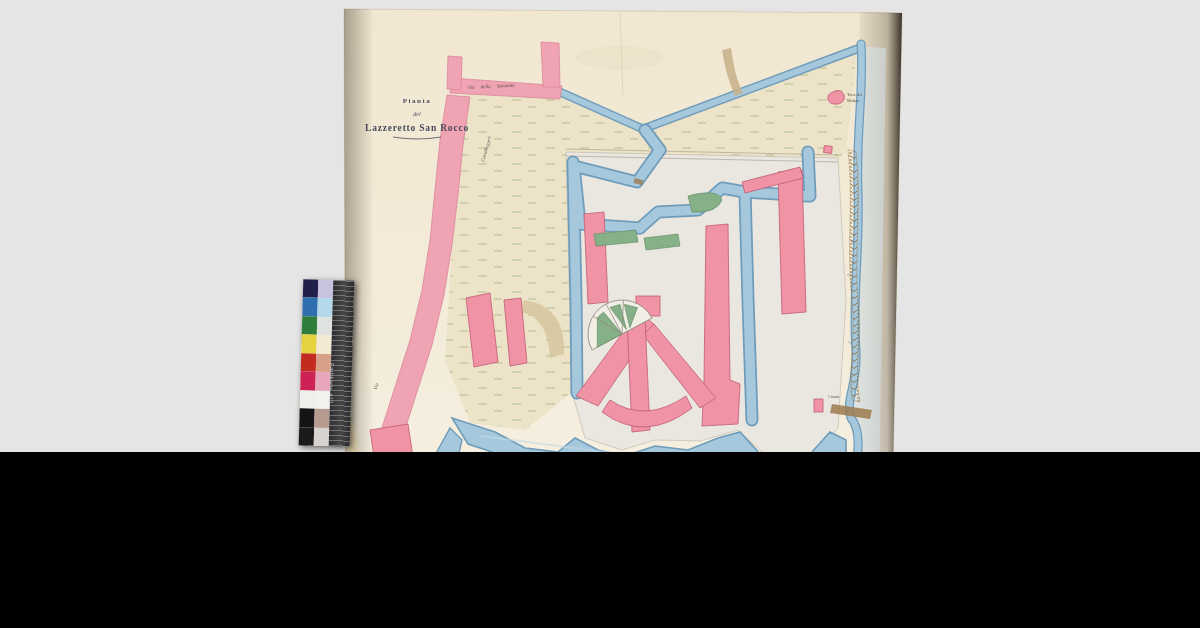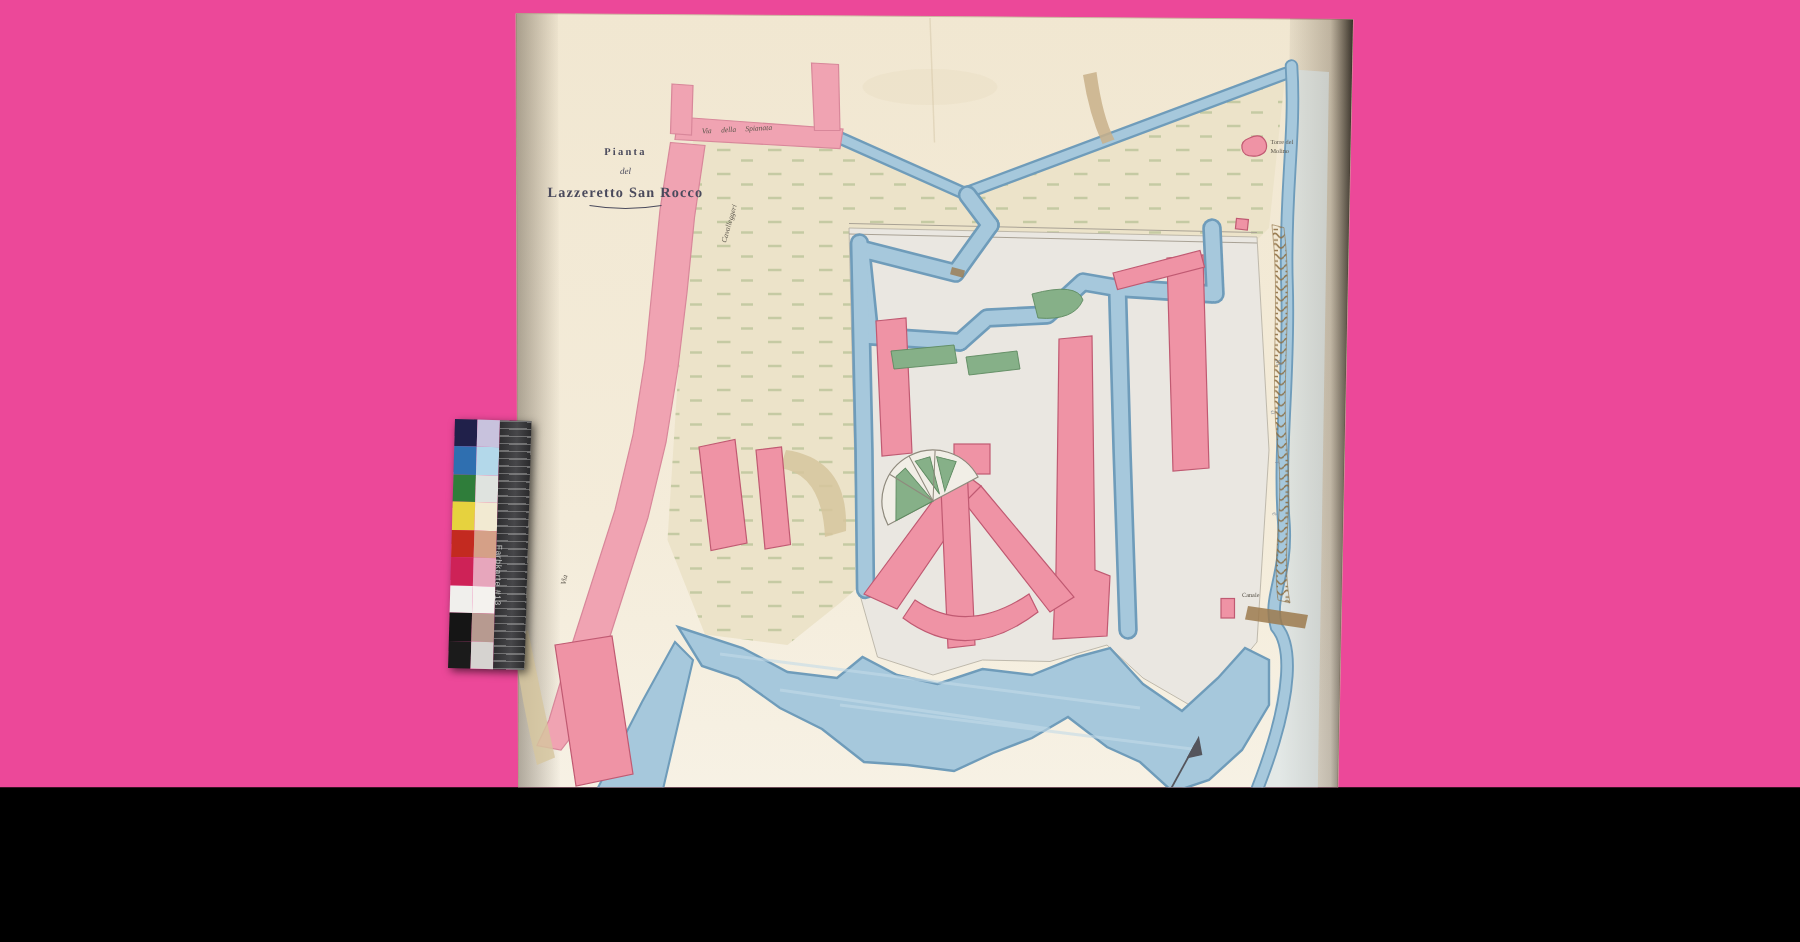--- a/index.html
+++ b/index.html
@@ -1,16 +1,16 @@
 <!DOCTYPE html>
 <html><head>
 <meta charset="utf-8">
 <style>
   html,body{margin:0;padding:0;background:#000;}
-  .stage{position:relative;width:1200px;height:525px;background:#ec4899;overflow:hidden;
+  .stage{position:relative;width:1200px;height:452px;background:#e5e5e5;overflow:hidden;
          font-family:"Liberation Serif", serif;}
   svg{position:absolute;left:0;top:0;}
   
   .cal-card{position:absolute;left:301px;top:280px;width:51px;height:166px;
             display:flex;transform:rotate(1.6deg);box-shadow:2px 2px 6px rgba(0,0,0,.6);}
   .cal-patches{display:flex;flex-direction:column;width:30px;height:100%;}
   .cal-row{display:flex;flex:1;}
   .cal-cell{flex:1;}
   .cal-ruler{width:21px;height:100%;background:
       repeating-linear-gradient(to bottom, rgba(160,160,160,.55) 0 1px, transparent 1px 5px),

